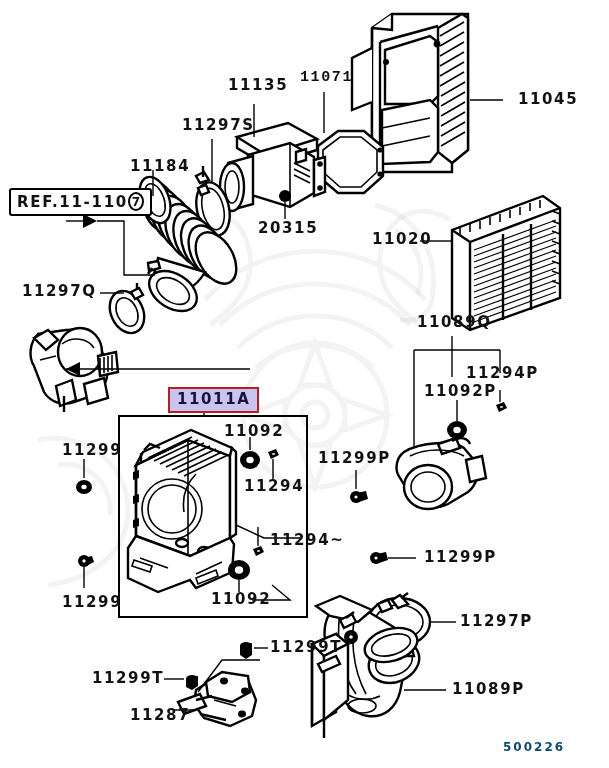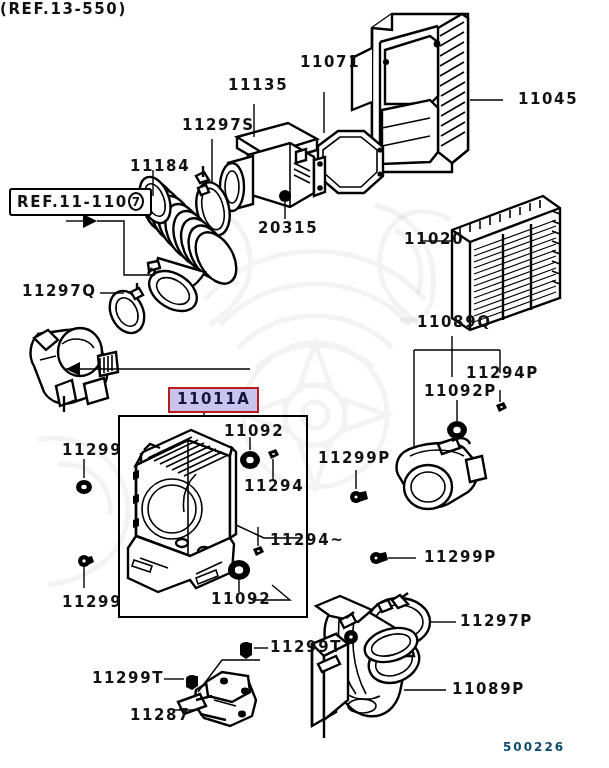--- a/index.html
+++ b/index.html
@@ -470,32 +470,31 @@
     </g>
   </svg>
 
   <div class="boxline" style="left:118px;top:415px;width:190px;height:203px;"></div>
 
   <div class="refbox" style="left:9px;top:188px;width:143px;height:28px;">
     <span class="rtxt">REF.11-110</span>
     <span class="refcirc">7</span>
   </div>
 
-  <div class="parenref" style="left:125px;top:352px;">(REF.13-550)</div>
 
   <div class="hlbox" style="left:168px;top:387px;">11011A</div>
 
   <div class="lbl" style="left:506px;top:92px;margin-left:12px;">11045</div>
-  <div class="lbl" style="left:300px;top:55px;">11071</div>
+  <div class="lbl" style="left:300px;top:70px;font-family:Liberation Mono, monospace;">11071</div>
   <div class="lbl" style="left:228px;top:78px;">11135</div>
   <div class="lbl" style="left:258px;top:221px;">20315</div>
   <div class="lbl" style="left:182px;top:118px;">11297S</div>
   <div class="lbl" style="left:130px;top:159px;">11184</div>
   <div class="lbl" style="left:22px;top:284px;">11297Q</div>
-  <div class="lbl" style="left:372px;top:232px;margin-left:32px;">11020</div>
+  <div class="lbl" style="left:372px;top:232px;">11020</div>
   <div class="lbl" style="left:417px;top:315px;">11089Q</div>
   <div class="lbl" style="left:424px;top:384px;">11092P</div>
   <div class="lbl" style="left:466px;top:366px;">11294P</div>
 
   <div class="lbl" style="left:224px;top:424px;">11092</div>
   <div class="lbl" style="left:244px;top:479px;">11294</div>
   <div class="lbl" style="left:234px;top:533px;margin-left:36px;">11294~</div>
   <div class="lbl" style="left:211px;top:592px;">11092</div>
 
   <div class="lbl" style="left:62px;top:443px;">11299</div>

